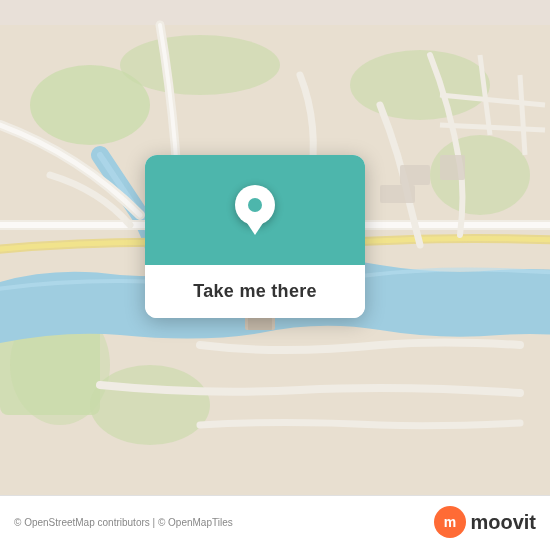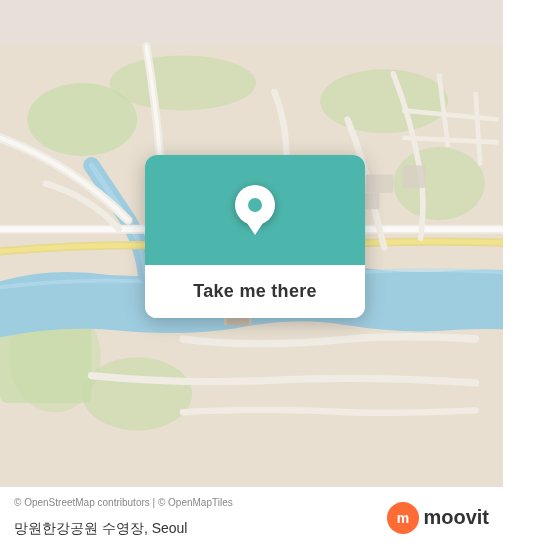--- a/index.html
+++ b/index.html
@@ -5,21 +5,21 @@
     * { margin: 0; padding: 0; box-sizing: border-box; }
     body {
       width: 550px;
       height: 550px;
       overflow: hidden;
       font-family: Arial, sans-serif;
       position: relative;
     }
 
     #map-container {
-      width: 503px;
+      width: 550px;
       height: 550px;
       position: relative;
       background-color: #e8e0d8;
       overflow: hidden;
     }
 
     
     .map-card {
       position: absolute;
       top: 155px;
@@ -226,21 +226,20 @@
           <div class="pin-dot"></div>
         </div>
       </div>
     </div>
     <button class="map-card-btn">Take me there</button>
   </div>
 
   <div class="bottom-bar">
     <div class="bottom-info">
       <span class="attribution-text">© OpenStreetMap contributors | © OpenMapTiles</span>
-      <span class="location-name">망원한강공원 수영장, Seoul</span>
     </div>
     <div class="moovit-logo">
       <div class="moovit-icon">
         <svg width="20" height="20" viewBox="0 0 20 20" xmlns="http://www.w3.org/2000/svg">
           <text x="10" y="15" text-anchor="middle" font-size="14" font-weight="bold" fill="white" font-family="Arial">m</text>
         </svg>
       </div>
       <span class="moovit-text">moovit</span>
     </div>
   </div>

